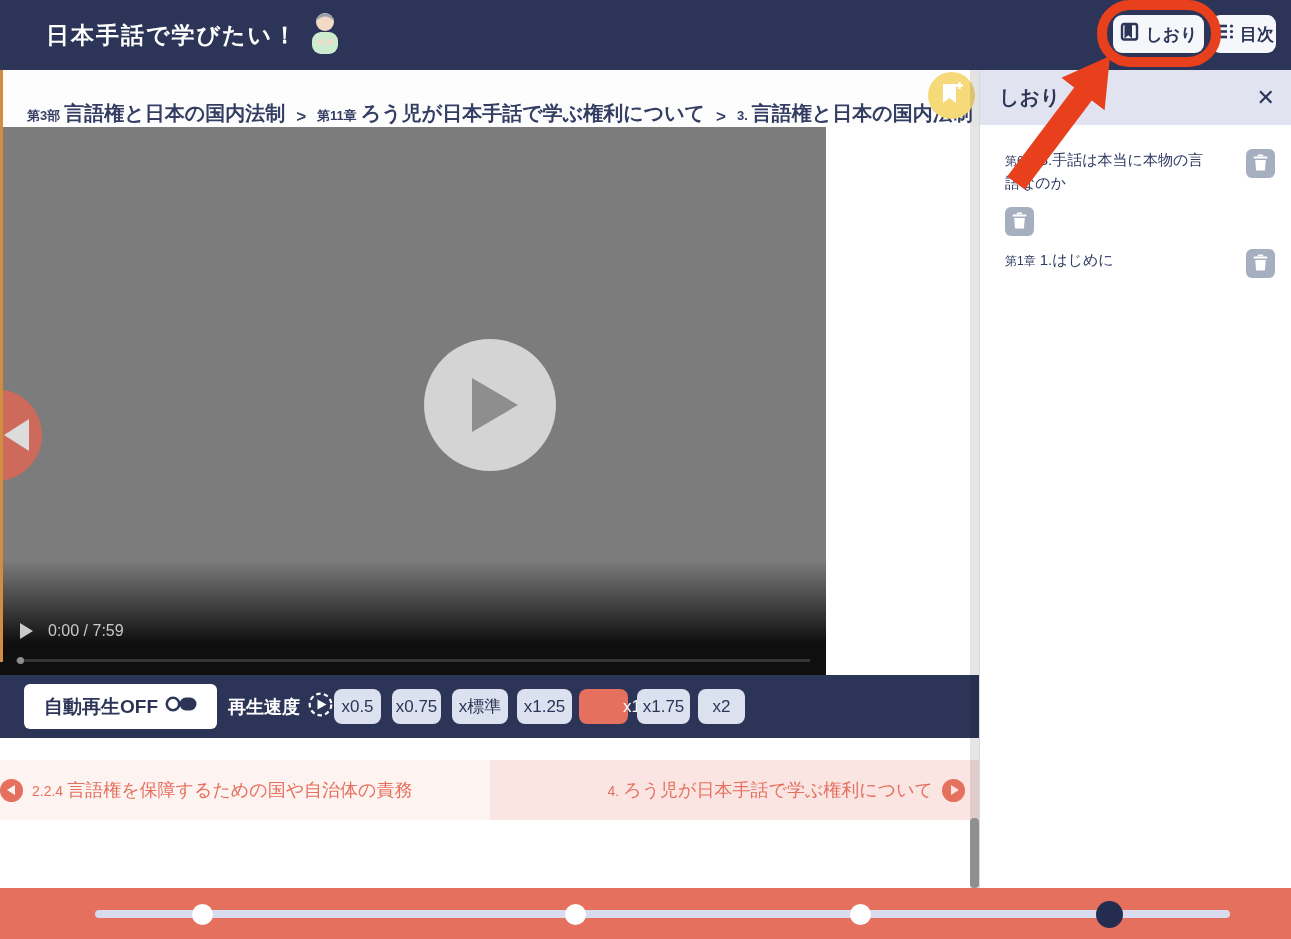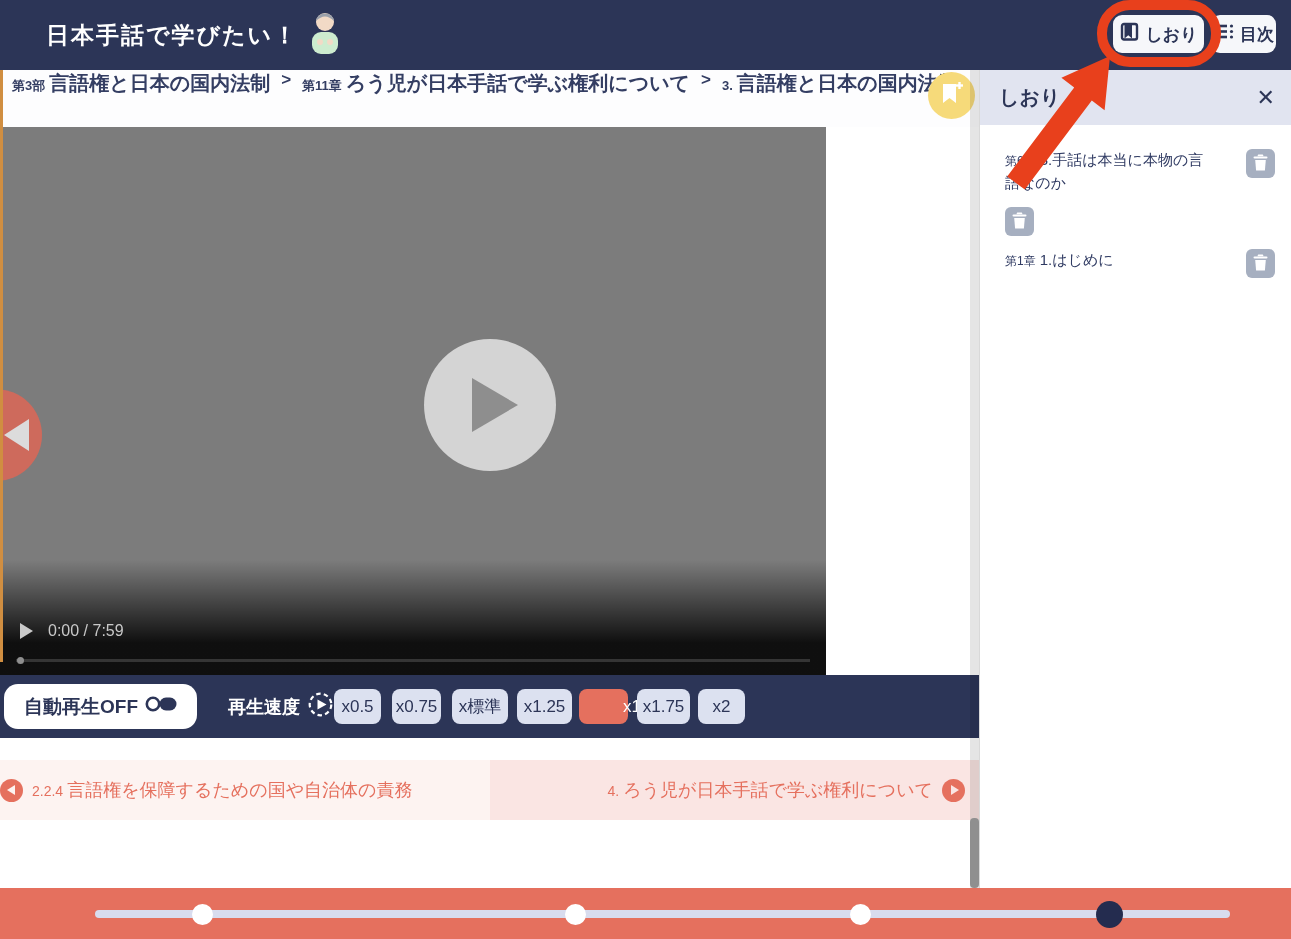--- a/index.html
+++ b/index.html
@@ -11,21 +11,21 @@
   .app-title-wrap { position:absolute; left:46px; top:0; height:70px; display:flex; align-items:center; gap:10px; }
   .app-title { color:#fff; font-size:23px; font-weight:bold; letter-spacing:2px; }
   .hdr-btn { position:absolute; top:15px; height:38px; background:#f6f7fa; border:none; border-radius:9px;
              display:flex; align-items:center; justify-content:center; gap:5px;
              color:#2c3557; font-size:17px; font-weight:bold; font-family:inherit; cursor:pointer; }
   .btn-bookmarks { left:1113px; width:91px; }
   .btn-toc { left:1211px; width:65px; }
 
   
   .breadcrumb-bar { position:absolute; left:0; top:70px; width:979px; height:57px; background:#fdfdfe;
-                    display:flex; align-items:flex-start; padding-left:12px; color:#343e63; white-space:nowrap; }
+                    display:flex; align-items:flex-end; padding-left:27px; color:#343e63; white-space:nowrap; }
   .crumb { display:flex; align-items:baseline; gap:4px; }
   .crumb-prefix { font-size:13px; font-weight:bold; }
   .crumb-label { font-size:20px; font-weight:bold; }
   .crumb-sep { font-size:17px; font-weight:bold; margin:0 11px; }
   .bookmark-add { position:absolute; left:928px; top:72px; width:47px; height:47px; border-radius:50%;
                   background:#f6da7a; display:flex; align-items:center; justify-content:center; cursor:pointer; }
 
   
   .video-area { position:absolute; left:0; top:127px; width:826px; height:548px; background:#7c7c7c; overflow:hidden; }
   .play-big { position:absolute; left:424px; top:212px; width:132px; height:132px; border-radius:50%;
@@ -45,22 +45,22 @@
              border-left:13px solid #c9c9c9; border-top:8px solid transparent; border-bottom:8px solid transparent; cursor:pointer; }
   .vc-time { position:absolute; left:48px; bottom:35px; color:#c9c9c9; font-size:16px; }
   .vc-icon { position:absolute; bottom:33px; cursor:pointer; }
   .vc-mute { left:894px; }
   .vc-full { left:944px; }
   .vc-seek { position:absolute; left:16px; right:16px; bottom:13px; height:3px; background:rgba(255,255,255,0.16); cursor:pointer; }
   .vc-knob { position:absolute; left:1px; top:-2px; width:7px; height:7px; border-radius:50%; background:#8f8f8f; }
 
   
   .speed-bar { position:absolute; left:0; top:675px; width:979px; height:63px; background:#2c3557; }
-  .autoplay-btn { position:absolute; left:4px; top:9px; width:193px; height:45px; background:#fff; border:none;
-                  border-radius:14px; display:flex; align-items:center; justify-content:center; gap:7px;
+  .autoplay-btn { position:absolute; left:24px; top:9px; width:193px; height:45px; background:#fff; border:none;
+                  border-radius:6px; display:flex; align-items:center; justify-content:center; gap:7px;
                   color:#2c3557; font-size:19px; font-weight:bold; font-family:inherit; cursor:pointer; }
   .speed-label-wrap { position:absolute; left:228px; top:0; height:63px; display:flex; align-items:center; gap:7px;
                       color:#fff; font-size:18px; font-weight:bold; }
   .speed-btn { position:absolute; top:14px; height:35px; border:none; border-radius:8px; background:#dce1f0;
                color:#2c3557; font-size:17px; font-family:inherit; cursor:pointer; }
   .speed-btn.selected { background:#e5705e; color:#fff;padding-left:44px; }
   .sb0 { left:334px; width:47px; } .sb1 { left:392px; width:49px; } .sb2 { left:452px; width:56px; }
   .sb3 { left:517px; width:55px; } .sb4 { left:579px; width:49px; } .sb5 { left:637px; width:53px; }
   .sb6 { left:698px; width:47px; }
 

